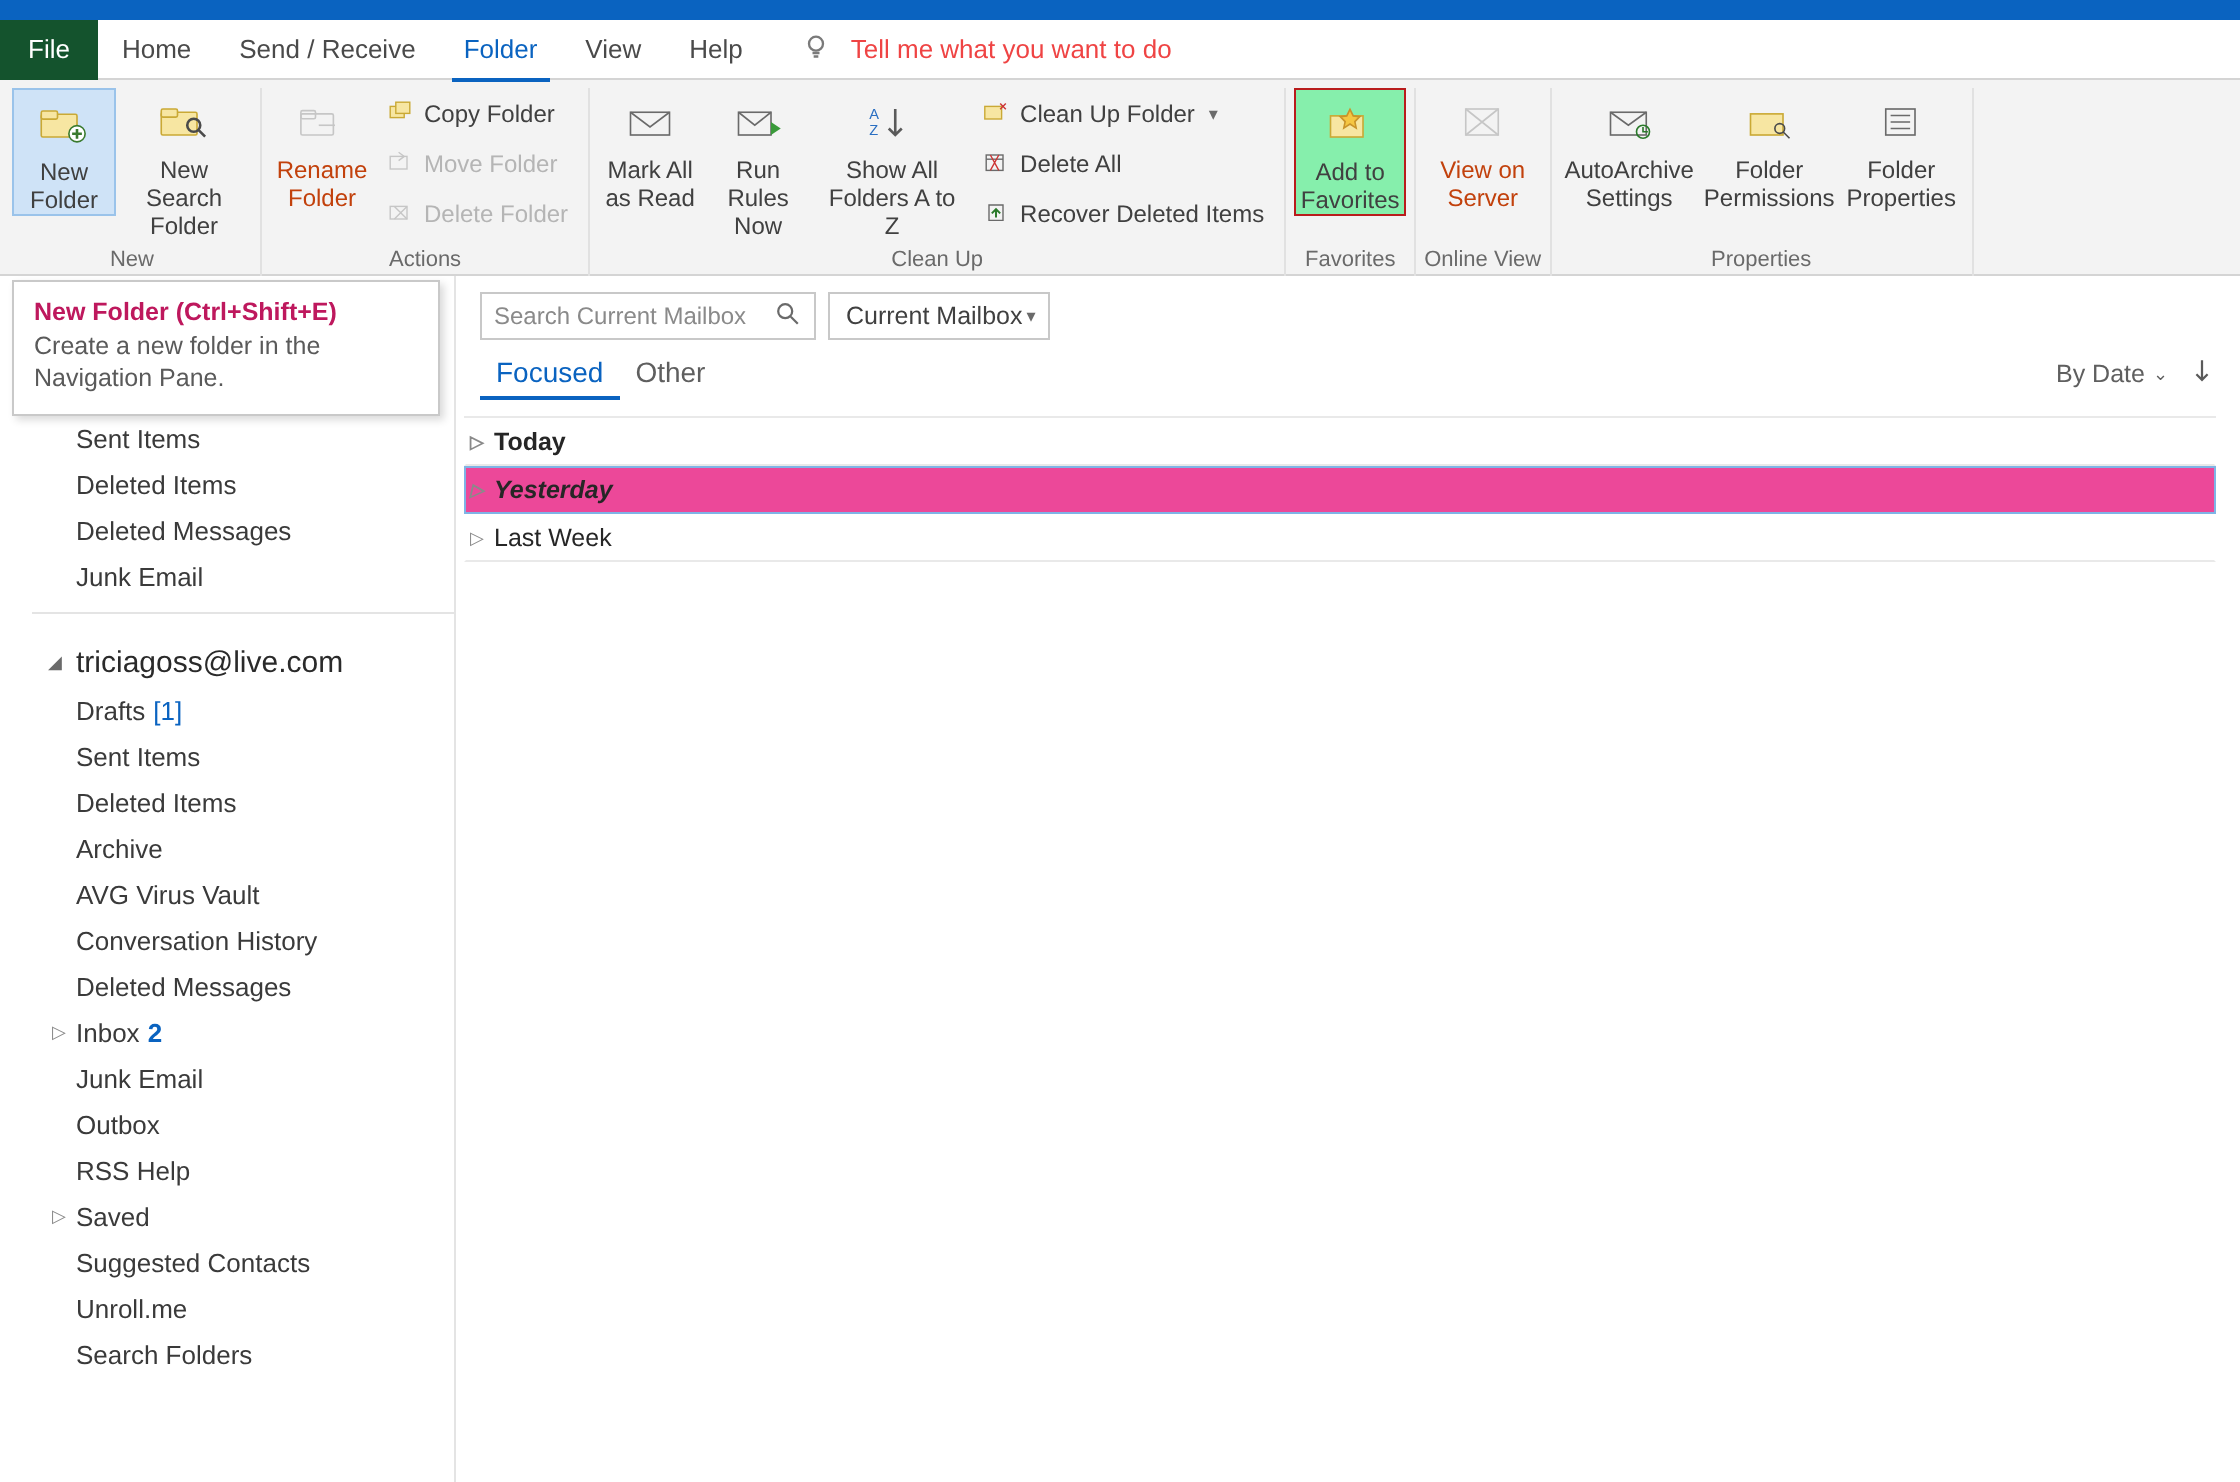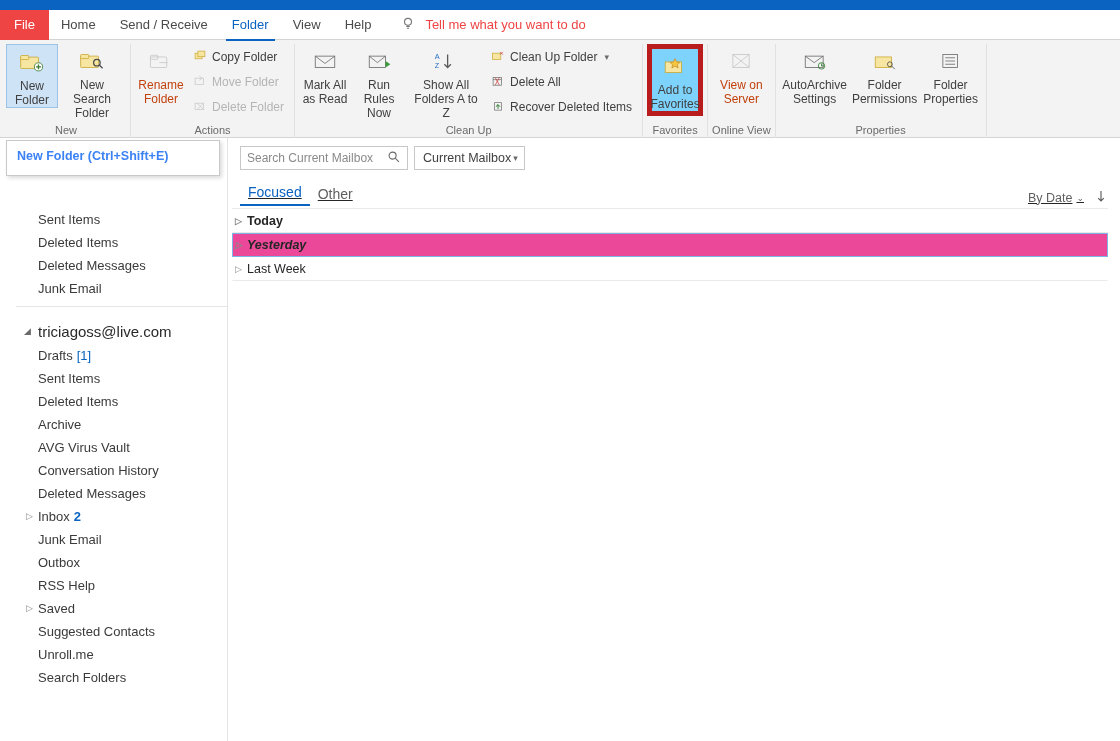--- a/index.html
+++ b/index.html
@@ -4,35 +4,35 @@
 <style>
   * { box-sizing: border-box; margin: 0; padding: 0; }
   html, body { width: 1120px; height: 741px; font-family: "Segoe UI", Arial, sans-serif; font-size: 13px; color: #262626; background: #fff; overflow: hidden; }
 
   
   .title-bar { height: 10px; background: #0a63c0; border-bottom: 1px solid #0a63c0; }
 
   
   .ribbon-tabs { display: flex; align-items: center; height: 30px; background: #fff; border-bottom: 1px solid #d4d4d4; padding-left: 8px; }
   .ribbon-tab { padding: 0 12px; height: 30px; line-height: 30px; color: #4a4a4a; cursor: pointer; }
-  .ribbon-tab.file { color: #fff; background: #ef4444; margin-left: -8px; padding: 0 14px; }
+  .ribbon-tab.file { color: #fff; background: #14532d; margin-left: -8px; padding: 0 14px; }
   .ribbon-tab.active { color: #0a63c0; position: relative; }
   .ribbon-tab.active::after { content:""; position:absolute; left:6px; right:6px; bottom:-1px; height:2px; background:#0a63c0; }
   .tell-me { display:flex; align-items:center; margin-left:18px; color:#ef4444; }
   .tell-me .bulb { margin-right:10px; }
 
   
   .ribbon { display:flex; align-items:flex-start; height:98px; background:#f3f3f3; border-bottom:1px solid #d4d4d4; padding:4px 0 0 2px; }
   .group { display:flex; flex-direction:column; align-items:center; height:94px; border-right:1px solid #e1e1e1; padding:0 4px; }
   .group-body { display:flex; align-items:flex-start; flex:1; }
   .group-label { font-size:11px; color:#6a6a6a; margin-top:auto; padding-bottom:2px; }
 
   .big-btn { display:flex; flex-direction:column; align-items:center; justify-content:flex-start; width:52px; padding:4px 2px 0; text-align:center; line-height:14px; font-size:12px; color:#404040; cursor:pointer; }
   .big-btn.disabled { color:#c2410c; }
-  .big-btn.highlight { background:#7dd3fc; border:5px solid #b91c1c; }
+  .big-btn.highlight { background:#86efac; border:1px solid #b91c1c; }
   .big-btn.selected { background:#cfe3f7; border:1px solid #9ac3ea; }
   .big-btn .icon-slot { height:26px; display:flex; align-items:center; justify-content:center; margin-bottom:4px; }
   .big-btn .lbl1,.big-btn .lbl2 { display:block; }
 
   .small-col { display:flex; flex-direction:column; gap:3px; padding:2px 2px 0; }
   .small-btn { display:flex; align-items:center; gap:5px; height:22px; padding:0 4px; font-size:12px; color:#404040; cursor:pointer; white-space:nowrap; }
   .small-btn.disabled { color:#b5b5b5; }
 
   
   .main { display:flex; height:603px; }
@@ -43,31 +43,31 @@
   .nav-item .bold-count { color:#0a63c0; font-weight:600; }
   .nav-account { padding:10px 0 4px 22px; font-size:15px; color:#2a2a2a; position:relative; }
   .nav-account::before { content:"◢"; position:absolute; left:8px; top:13px; font-size:9px; color:#6a6a6a; transform:rotate(0deg); }
   .nav-expander { position:relative; }
   .nav-expander::before { content:"▷"; position:absolute; left:10px; font-size:9px; color:#8a8a8a; top:6px; }
 
   .divider { height:1px; background:#e4e4e4; margin:6px 0; }
 
   
   .tooltip { position:absolute; left:6px; top:2px; width:214px; background:#fff; border:1px solid #c9c9c9; box-shadow:2px 2px 4px rgba(0,0,0,.15); padding:8px 10px 10px; z-index:10; }
-  .tooltip .tt-title { font-weight:600; color:#3b82f6; font-size:12.5px; margin-bottom:2px; }
+  .tooltip .tt-title { font-weight:600; color:#be185d; font-size:12.5px; margin-bottom:2px; }
   .tooltip .tt-body { color:#5a5a5a; font-size:12.5px; line-height:16px; }
 
   
   .list-col { flex:1; display:flex; flex-direction:column; }
   .search-row { display:flex; align-items:center; gap:6px; padding:8px 10px 8px 12px; }
   .search-box { flex:0 0 168px; display:flex; align-items:center; border:1px solid #c8c8c8; height:24px; padding:0 6px; color:#8a8a8a; font-size:12px; }
   .search-box .si { margin-left:auto; }
   .scope-sel { display:flex; align-items:center; gap:2px; border:1px solid #c8c8c8; height:24px; padding:0 6px 0 8px; font-size:12.5px; color:#404040; cursor:pointer; }
 
-  .inbox-tabs { display:flex; align-items:flex-end; padding:0 12px; height:28px;text-decoration:underline; }
+  .inbox-tabs { display:flex; align-items:flex-start; padding:0 12px; height:28px; }
   .itab { padding:0 8px 4px; color:#5f5f5f; cursor:pointer; font-size:14px; }
   .itab.active { color:#0a63c0; border-bottom:2px solid #0a63c0; }
   .sort-area { margin-left:auto; display:flex; align-items:center; gap:10px; color:#5f5f5f; font-size:12.5px; }
   .sort-dd { display:flex; align-items:center; gap:4px; cursor:pointer; }
 
   .msg-groups { border-top:1px solid #e9e9e9; margin:2px 12px 0 4px; }
   .msg-group-row { display:flex; align-items:center; height:24px; font-size:12.5px; border:1px solid transparent; border-bottom:1px solid #e9e9e9; padding-left:14px; position:relative; cursor:pointer; }
   .msg-group-row::before { content:"▷"; position:absolute; left:2px; font-size:9px; color:#8a8a8a; }
   .msg-group-row.sel { background:#ec4899; border:1px solid #7fb4e6; font-weight:600; font-style:italic; }
   .msg-group-row.today { font-weight:600; }
@@ -305,20 +305,21 @@
   </div>
 
 </div>
 
 <div class="main">
 
   <div class="nav-col">
 
     <div class="tooltip">
       <div class="tt-title">New Folder (Ctrl+Shift+E)</div>
+      <div class="tt-body">Create a new folder in the Navigation Pane.</div>
     </div>
 
     <div class="nav-list">
       <div class="nav-item">Sent Items</div>
       <div class="nav-item">Deleted Items</div>
       <div class="nav-item">Deleted Messages</div>
       <div class="nav-item">Junk Email</div>
 
       <div class="divider"></div>
 

